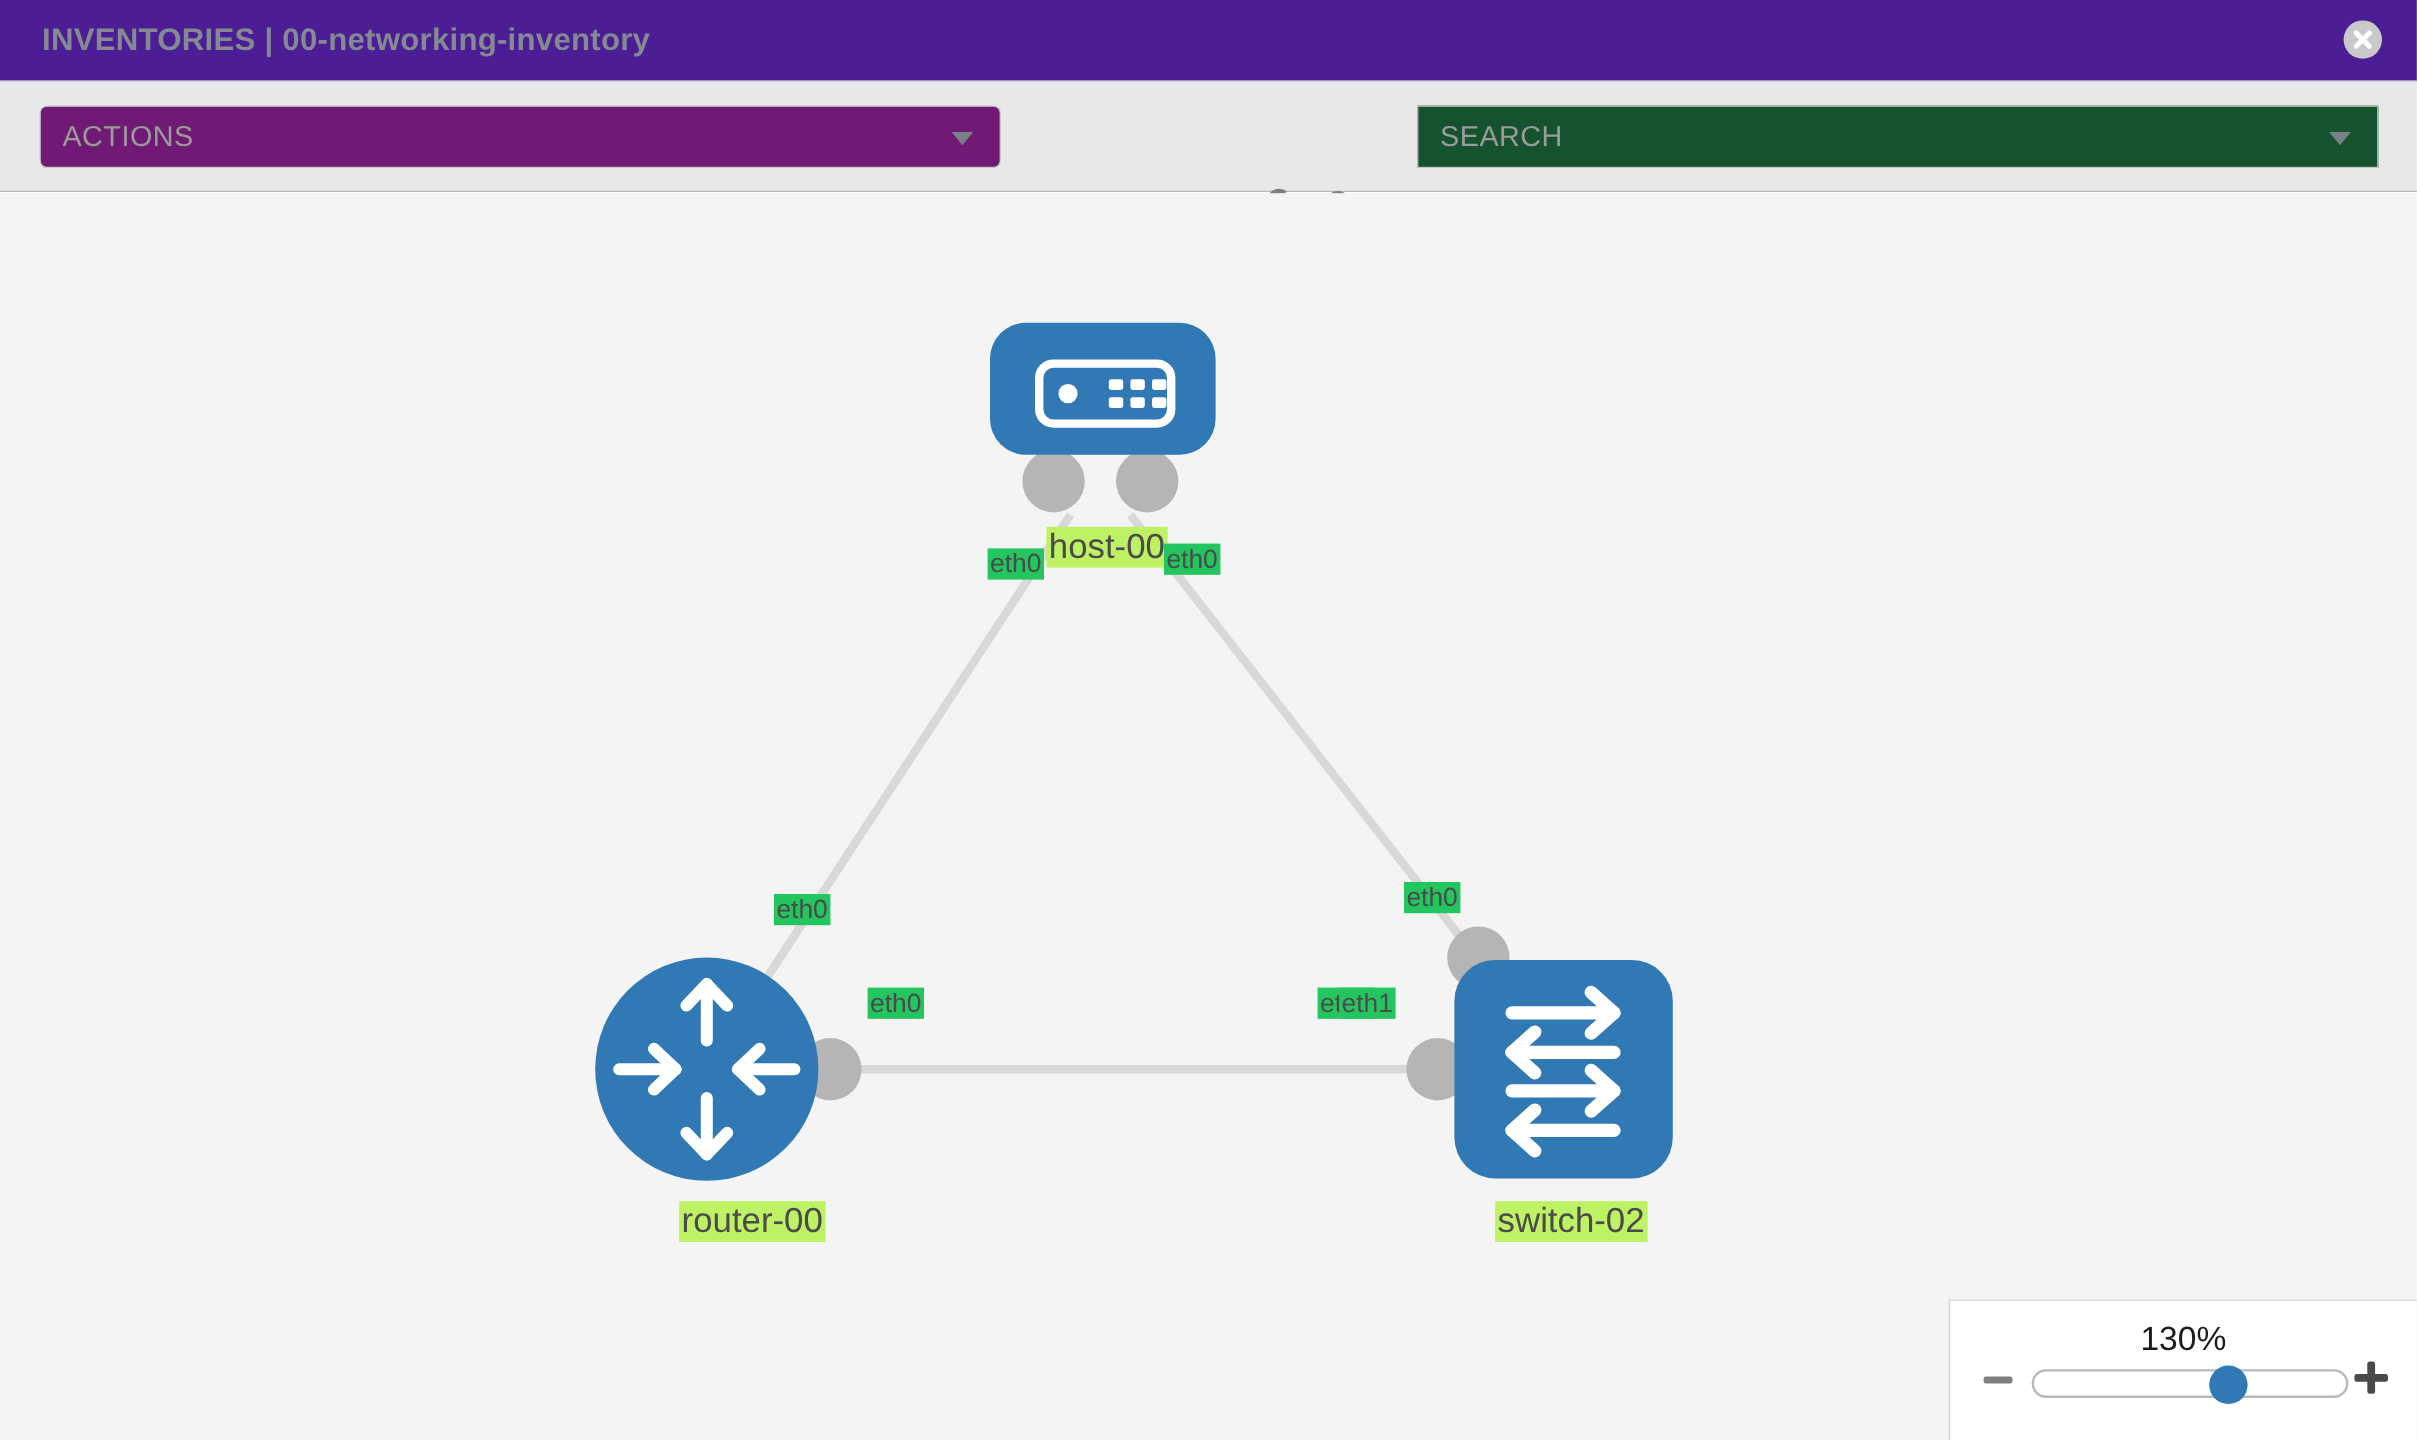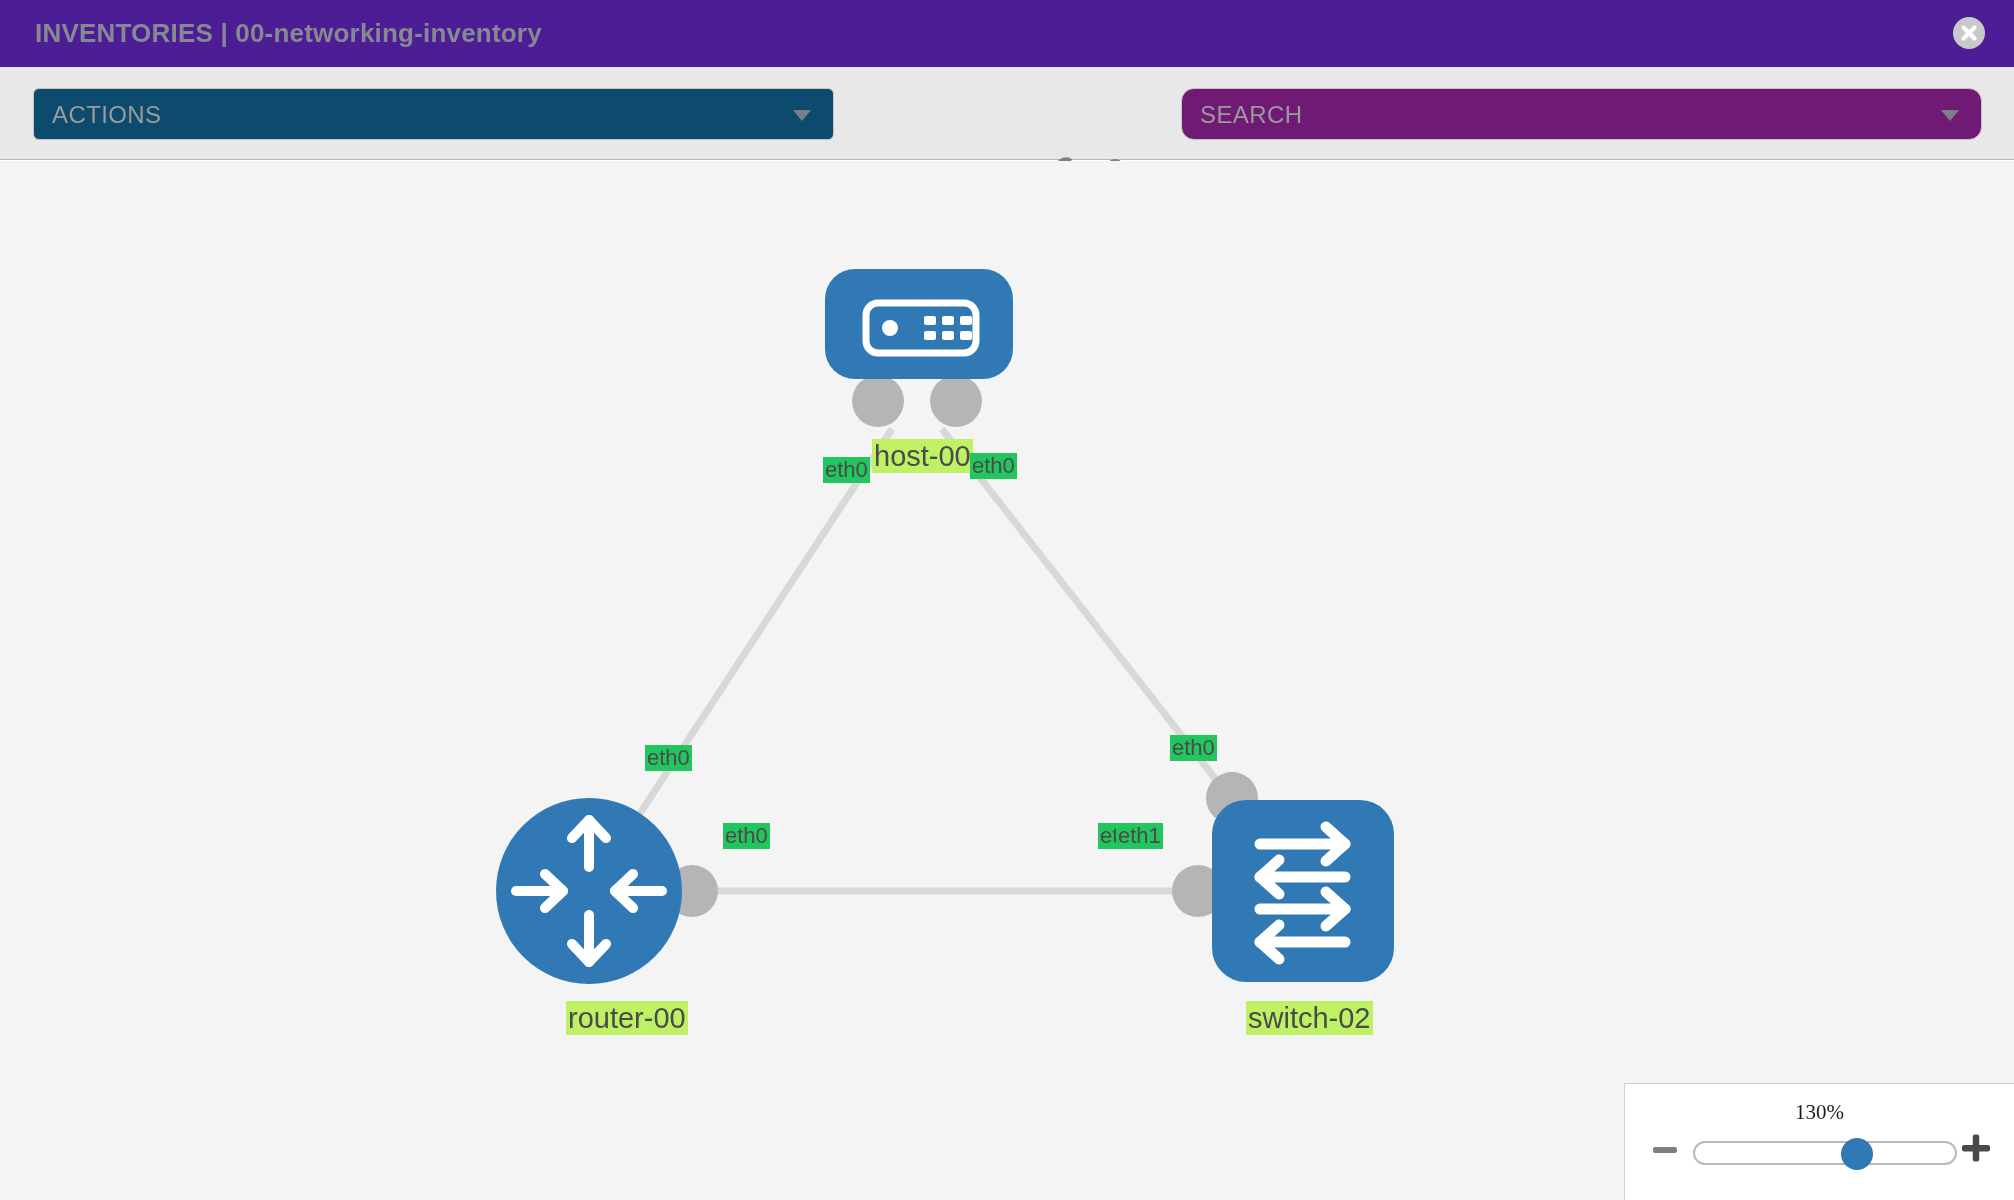--- a/index.html
+++ b/index.html
@@ -34,21 +34,21 @@
   
   .toolbar {
     position: absolute; left: 0; top: 68px;
     width: 2014px; height: 92px;
     background: #e8e8e8;
     border-bottom: 1px solid #b8b8b8;
   }
   .actions-select {
     position: absolute; left: 33px; top: 20px;
     width: 801px; height: 52px;
-    background: #0c4a6e;
+    background: #701a75;
     border: 1px solid #c6c6c6;
     border-radius: 6px;
   }
   .actions-select .label {
     position: absolute; left: 18px; top: 12px;
     font-size: 24px; color: #9b9b9b;
     letter-spacing: 0.4px;
   }
   .caret {
     position: absolute; right: 22px; top: 21px;
@@ -58,23 +58,23 @@
     border-top: 11px solid #7a8089;
   }
   .icon-btn {
     position: absolute; top: 0;
     width: 44px; height: 44px;
     cursor: pointer;
   }
   .search-box {
     position: absolute; left: 1181px; top: 20px;
     width: 801px; height: 52px;
-    background: #701a75;
+    background: #14532d;
     border: 1px solid #c6c6c6;
-    border-radius: 13px;
+    border-radius: 0;
   }
   .search-box .label {
     position: absolute; left: 18px; top: 12px;
     font-size: 24px; color: #9b9b9b;
     letter-spacing: 0.4px;
   }
 
   
   .canvas {
     position: absolute; left: 0; top: 161px;
@@ -111,23 +111,22 @@
   .zoom-panel {
     position: absolute; right: 0; bottom: 0;
     width: 390px; height: 117px;
     background: #ffffff;
     border-left: 1px solid #d2d2d2;
     border-top: 1px solid #d2d2d2;
   }
   .zoom-value {
     position: absolute; left: 0; right: 0; top: 16px;
     text-align: center;
-    font-size: 21px;
+    font-size: 28px;
     color: #1c1c1c;
-    font-family: Liberation Serif, serif;
   }
   .zoom-minus {
     position: absolute; left: 26px; top: 52px;
     width: 28px; height: 28px; cursor: pointer;
   }
   .zoom-plus {
     position: absolute; right: 22px; top: 48px;
     width: 32px; height: 32px; cursor: pointer;
   }
   .zoom-track {

